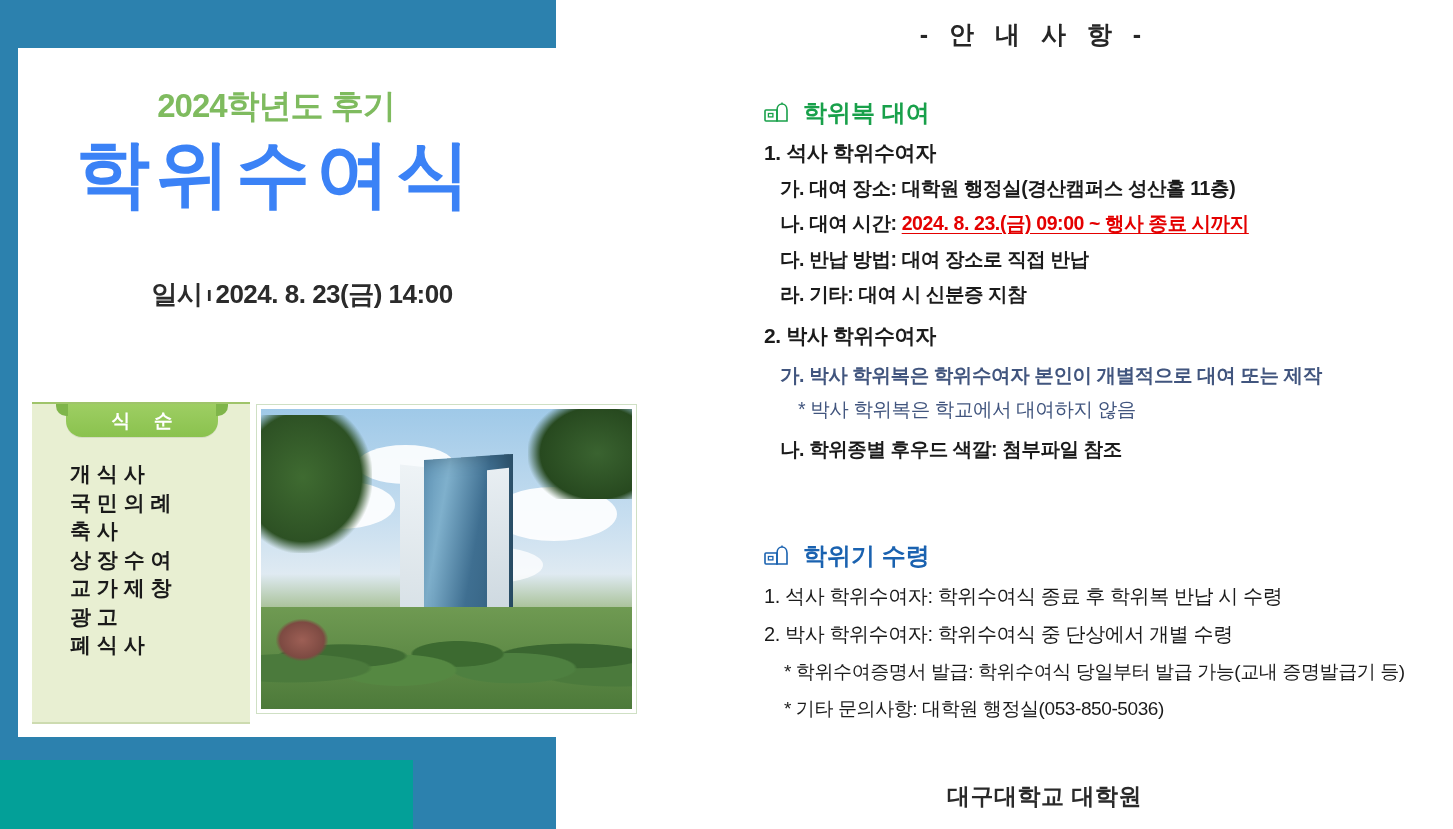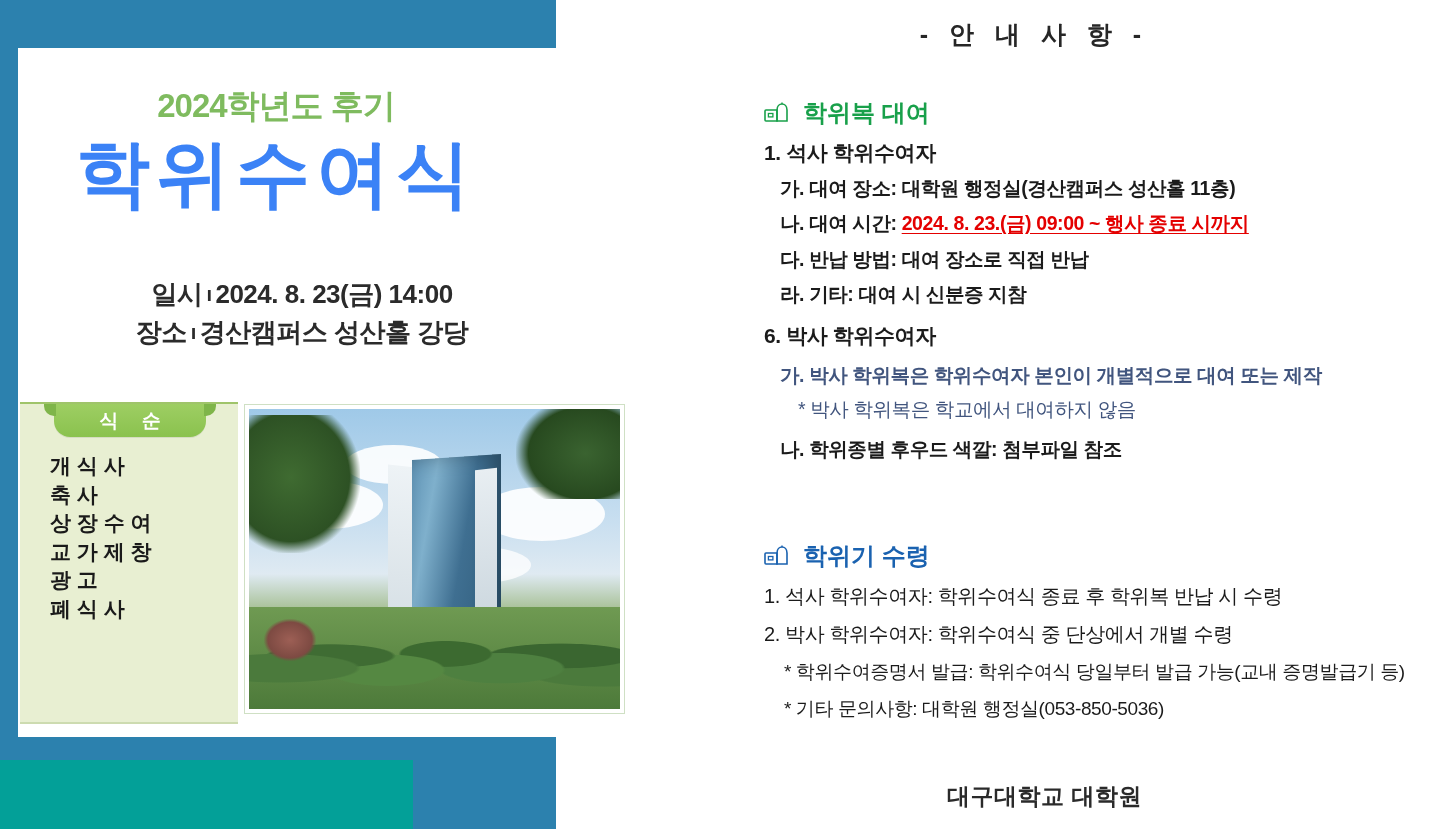--- a/index.html
+++ b/index.html
@@ -57,21 +57,21 @@
     z-index:0;
   }
   .deco-circle .hilite{
     position:absolute;left:0;top:0;width:100%;height:100%;
     border-radius:50%;
     background:linear-gradient(138deg,#89cb7e 0%,#89cb7e 48%,#6ebd63 48%,#6ebd63 100%);
   }
 
   
   .poster-bottom{
-    position:absolute;left:20px;top:392px;width:732px;height:328px;
+    position:absolute;left:32px;top:392px;width:732px;height:328px;
     z-index:2;
   }
   .sikssun-wrap{
     position:absolute;left:0;top:10px;width:218px;height:318px;
     background:#e8efd2;
     border-top:2px solid #9fc46a;
     border-bottom:2px solid #cddbb0;
   }
   .sikssun-tab{
     position:absolute;left:34px;top:0px;width:152px;height:33px;
@@ -84,21 +84,21 @@
     z-index:3;
   }
   .sikssun-tab::before,.sikssun-tab::after{
     content:"";position:absolute;top:0;width:12px;height:12px;
     background:#7fb54a;
   }
   .sikssun-tab::before{left:-10px;border-radius:0 0 0 10px;}
   .sikssun-tab::after{right:-10px;border-radius:0 0 10px 0;}
   .sikssun-list{
     position:absolute;left:0;top:44px;width:218px;
-    padding:0;margin:4px;list-style:none;
+    padding:0;margin:12px;list-style:none;
   }
   .sikssun-list li{
     font-size:21px;font-weight:bold;color:#1a1a1a;
     line-height:1.36;text-align:center;
     letter-spacing:0px;
     display:flex;justify-content:space-between;
     padding:0 26px;
   }
   .sikssun-list li.tight{letter-spacing:-1px;justify-content:center;}
   .sikssun-list li span{display:inline-block;}
@@ -231,35 +231,35 @@
   <div class="poster-card">
 
     <div class="poster-title-sm">2024학년도 후기</div>
 
     <div class="poster-title-lg">학위수여식</div>
 
     <div class="poster-meta">
       <div>
         <span>일시</span><span class="sep">ı</span><span>2024. 8. 23(금) 14:00</span>
       </div>
-      <div>
-        <span>장소</span><span class="sep">ı</span><span>경산캠퍼스 성산홀 강당</span>
-      </div>
     </div>
 
   </div>
 </div>
 
 <div class="poster-bottom">
 
   <div class="sikssun-wrap">
     <div class="sikssun-tab">식 순</div>
     <ul class="sikssun-list">
       <li>
           <span>개 식 사</span>
+        </li>
+      <li>
+          <span>국 민 의 례</span>
         </li>
       <li>
           <span>축 사</span>
         </li>
       <li>
           <span>상 장 수 여</span>
         </li>
       <li>
           <span>교 가 제 창</span>
         </li>
@@ -316,21 +316,21 @@
     <div class="lvl2">가. 대여 장소: 대학원 행정실(경산캠퍼스 성산홀 11층)</div>
 
     <div class="lvl2">
       <span>나. 대여 시간: </span><span class="red">2024. 8. 23.(금) 09:00 ~ 행사 종료 시까지</span>
     </div>
 
     <div class="lvl2">다. 반납 방법: 대여 장소로 직접 반납</div>
     <div class="lvl2">라. 기타: 대여 시 신분증 지참</div>
 
     <div class="lvl1" style="margin-top:14px;">
-      <span class="u">6. 박사 학위수여자</span>
+      <span class="u">2. 박사 학위수여자</span>
     </div>
 
     <div class="lvl2 slate" style="margin-top:11px;">가. 박사 학위복은 학위수여자 본인이 개별적으로 대여 또는 제작</div>
     <div class="note slate">* 박사 학위복은 학교에서 대여하지 않음</div>
     <div class="lvl2" style="margin-top:11px;">나. 학위종별 후우드 색깔: 첨부파일 참조</div>
   </div>
 
   <div class="sec" style="top:540px;">
 
     <div class="sec-title blue">

